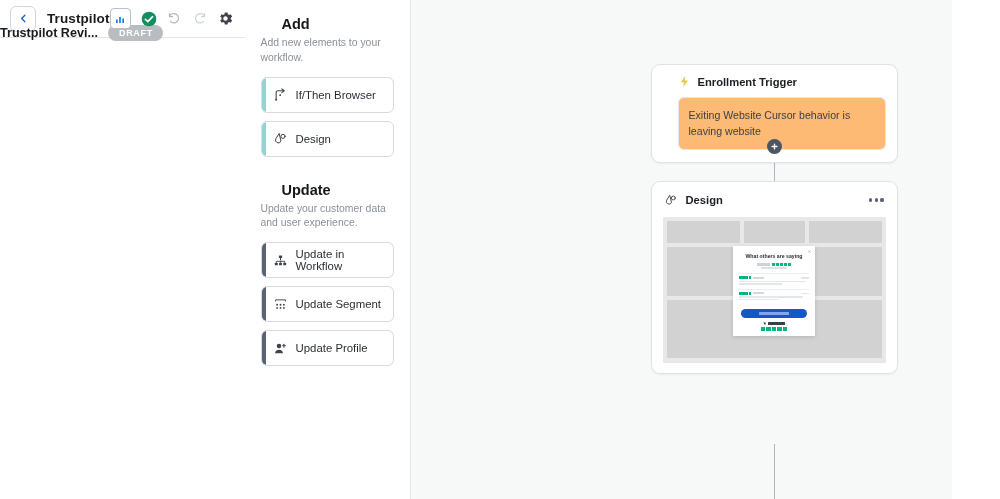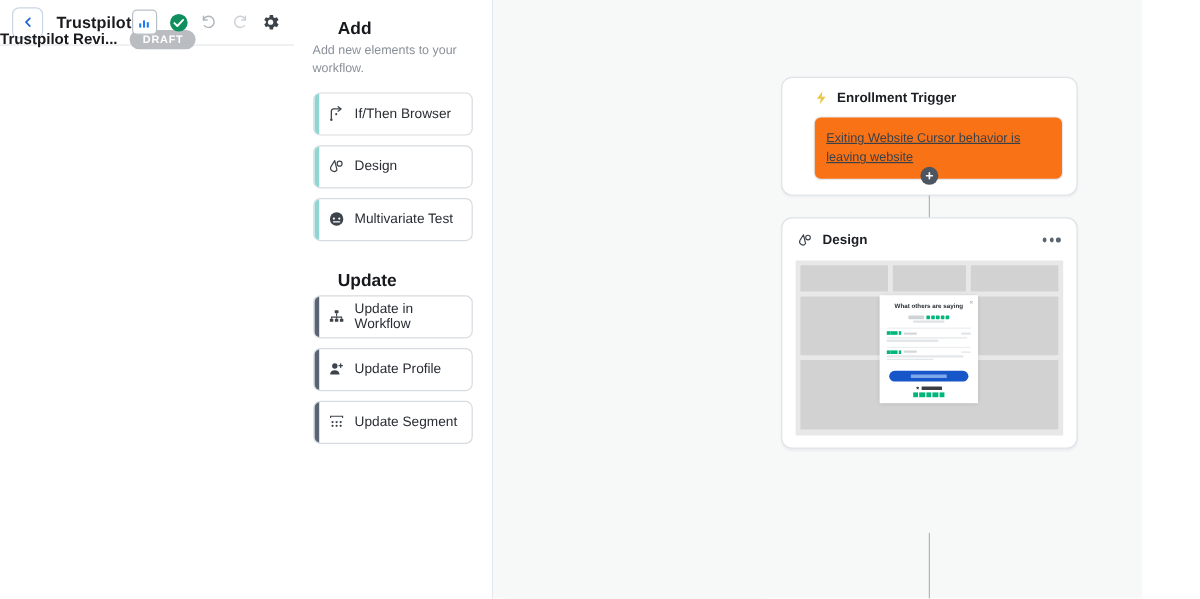--- a/index.html
+++ b/index.html
@@ -96,22 +96,22 @@
 
   .node {
     position: absolute; background: #ffffff;
     border: 1px solid #dfe3e8; border-radius: 9px;
     box-shadow: 0 1px 2px rgba(20,30,50,.05);
   }
   .trigger-node { left: 240px; top: 16px; width: 247px; padding: 10px 11px 12px 26px; margin-top: 48px; }
   .trigger-head { display: flex; align-items: center; gap: 7px; margin-bottom: 9px; }
   .trigger-title { font-size: 11.2px; font-weight: bold; color: #1b1e23; }
   .trigger-cond {
-    border: 1px solid #e4e7eb; border-radius: 6px; background: #f97316;
-    padding: 9px 10px; font-size: 10.6px; color: #3b4048; line-height: 1.55; text-decoration: underline;
+    border: 1px solid #e4e7eb; border-radius: 6px; background: #fdba74;
+    padding: 9px 10px; font-size: 10.6px; color: #3b4048; line-height: 1.55;
   }
 
   .conn-line { position: absolute; width: 1.6px; background: #aeb5bd; }
   .plus-node {
     position: absolute; width: 15px; height: 15px; border-radius: 50%;
     background: #4d5560; display: flex; align-items: center; justify-content: center;
     cursor: pointer; z-index: 2;
   }
   .plus-node svg { display: block; }
 
@@ -245,79 +245,68 @@
         <div class="nav-accent accent-teal"></div>
         <div class="nav-icon">
           <svg width="15" height="15" viewBox="0 0 24 24" fill="none" stroke="#3d434a" stroke-width="1.6" stroke-linecap="round" stroke-linejoin="round">
             <path d="M9.5 4.5 4.5 12.5a4.6 4.6 0 0 0 8 4.5z"></path>
             <circle cx="16" cy="8.6" r="3.3"></circle>
           </svg>
         </div>
         <div class="nav-label">Design</div>
       </div>
 
-      <div class="nav-item">
-        <div class="nav-accent accent-teal"></div>
-        <div class="nav-icon">
-          <svg width="15" height="15" viewBox="0 0 24 24">
-            <circle cx="12" cy="12" r="9" fill="#3d434a"></circle>
-            <circle cx="8.4" cy="11.4" r="1.5" fill="#ffffff"></circle>
-            <circle cx="15.6" cy="11.4" r="1.5" fill="#ffffff"></circle>
-            <rect x="7" y="15" width="10" height="1.6" rx=".8" fill="#ffffff"></rect>
-          </svg>
-        </div>
-        <div class="nav-label">Multivariate Test</div>
-      </div>
 
       <div class="sec-gap"></div>
 
       <div class="sec-title">Update</div>
+      <div class="sec-desc">Update your customer data and user experience.</div>
 
 
       <div class="nav-item">
         <div class="nav-accent accent-dark"></div>
         <div class="nav-icon">
           <svg width="15" height="15" viewBox="0 0 24 24" fill="none" stroke="#3d434a" stroke-width="1.5">
             <rect x="9.4" y="4" width="5.2" height="4" rx=".8" fill="#3d434a" stroke="none"></rect>
             <rect x="3" y="15.5" width="4.6" height="4" rx=".8" fill="#3d434a" stroke="none"></rect>
             <rect x="9.7" y="15.5" width="4.6" height="4" rx=".8" fill="#3d434a" stroke="none"></rect>
             <rect x="16.4" y="15.5" width="4.6" height="4" rx=".8" fill="#3d434a" stroke="none"></rect>
             <path d="M12 8v4M5.3 15.5v-2.2h13.4v2.2M12 13.3v2.2"></path>
           </svg>
         </div>
         <div class="nav-label">Update in Workflow</div>
-      </div>
-
-      <div class="nav-item">
-        <div class="nav-accent accent-dark"></div>
-        <div class="nav-icon">
-          <svg width="15" height="15" viewBox="0 0 24 24" fill="#3d434a">
-            <circle cx="9.6" cy="8" r="3.6"></circle>
-            <path d="M3.3 19.4c0-3.5 2.8-5.6 6.3-5.6s6.3 2.1 6.3 5.6z"></path>
-            <rect x="16.6" y="4.4" width="1.7" height="6.2" rx=".6"></rect>
-            <rect x="14.4" y="6.6" width="6.2" height="1.7" rx=".6"></rect>
-          </svg>
-        </div>
-        <div class="nav-label">Update Profile</div>
       </div>
 
       <div class="nav-item">
         <div class="nav-accent accent-dark"></div>
         <div class="nav-icon">
           <svg width="15" height="15" viewBox="0 0 24 24" fill="none" stroke="#3d434a" stroke-width="1.5">
             <path d="M4 7V4.6h16V7"></path>
             <circle cx="6.6" cy="12.4" r="1.5" fill="#3d434a" stroke="none"></circle>
             <circle cx="12" cy="12.4" r="1.5" fill="#3d434a" stroke="none"></circle>
             <circle cx="17.4" cy="12.4" r="1.5" fill="#3d434a" stroke="none"></circle>
             <circle cx="6.6" cy="17.4" r="1.5" fill="#3d434a" stroke="none"></circle>
             <circle cx="12" cy="17.4" r="1.5" fill="#3d434a" stroke="none"></circle>
             <circle cx="17.4" cy="17.4" r="1.5" fill="#3d434a" stroke="none"></circle>
           </svg>
         </div>
         <div class="nav-label">Update Segment</div>
+      </div>
+
+      <div class="nav-item">
+        <div class="nav-accent accent-dark"></div>
+        <div class="nav-icon">
+          <svg width="15" height="15" viewBox="0 0 24 24" fill="#3d434a">
+            <circle cx="9.6" cy="8" r="3.6"></circle>
+            <path d="M3.3 19.4c0-3.5 2.8-5.6 6.3-5.6s6.3 2.1 6.3 5.6z"></path>
+            <rect x="16.6" y="4.4" width="1.7" height="6.2" rx=".6"></rect>
+            <rect x="14.4" y="6.6" width="6.2" height="1.7" rx=".6"></rect>
+          </svg>
+        </div>
+        <div class="nav-label">Update Profile</div>
       </div>
     </div>
 
     <div class="canvas">
 
       <div class="conn-line" style="left:363px; top:140px; height:105px;"></div>
       <div class="plus-node" style="left:356px; top:139px;">
         <svg width="9" height="9" viewBox="0 0 24 24" stroke="#ffffff" stroke-width="3.6" stroke-linecap="round">
           <line x1="12" y1="5.5" x2="12" y2="18.5"></line>
             <line x1="5.5" y1="12" x2="18.5" y2="12"></line>

